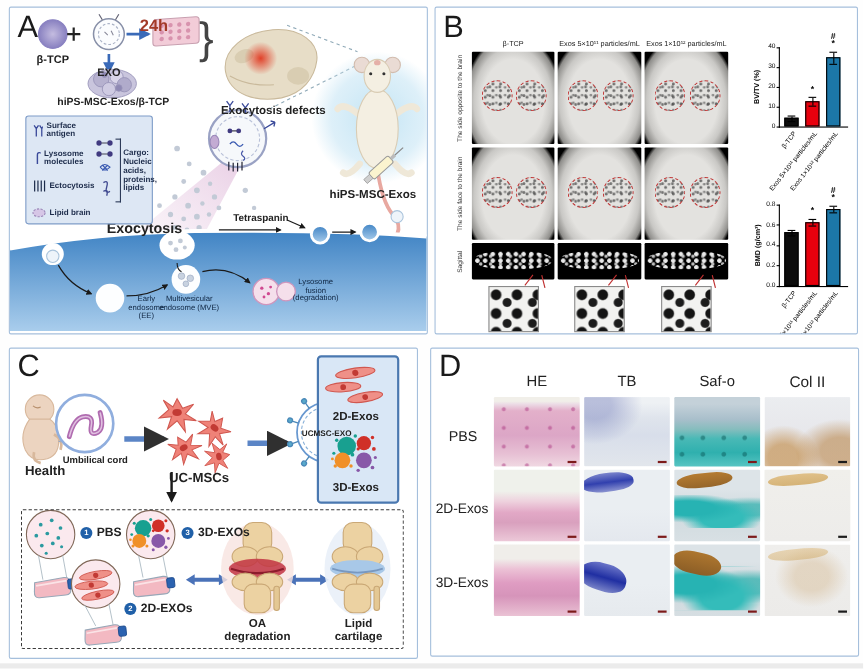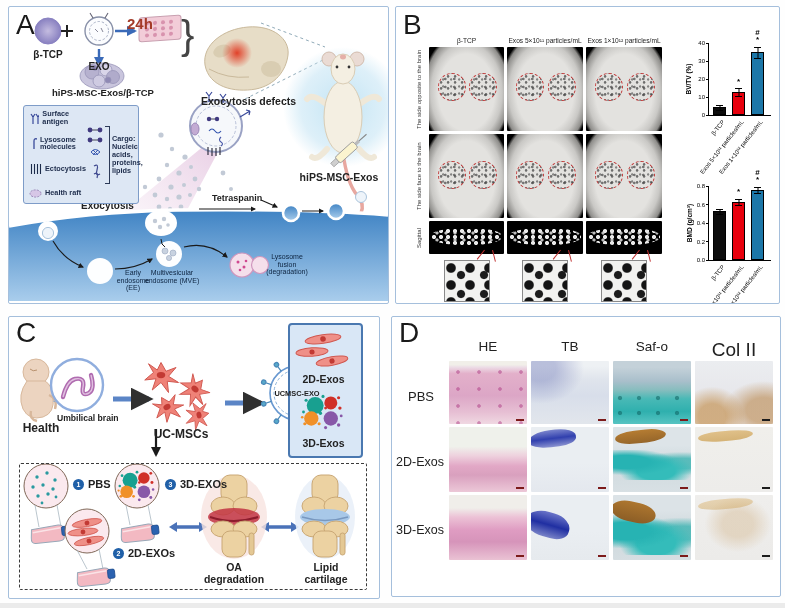--- a/index.html
+++ b/index.html
@@ -277,21 +277,21 @@
     </svg>
 
     <div class="plabel" style="left:7px;top:4px">A</div>
     <div class="lab b ctr" style="left:17px;top:42px;width:44px;font-size:10px">β-TCP</div>
     <div class="lab b ctr" style="left:74px;top:54px;width:32px;font-size:10px">EXO</div>
     <div class="lab b" style="left:118px;top:8px;font-size:15px;color:#a33a28">24h</div>
     <div class="lab" style="left:172px;top:6px;font-size:40px;font-weight:300;color:#444">}</div>
     <div class="lab b ctr" style="left:28px;top:80px;width:132px;font-size:9.5px">hiPS-MSC-Exos/β-TCP</div>
     <div class="lab b" style="left:192px;top:88px;font-size:10.5px">Exocytosis defects</div>
     <div class="lab b ctr" style="left:282px;top:164px;width:96px;font-size:10.5px">hiPS-MSC-Exos</div>
-    <div class="lab b" style="left:72px;top:193px;font-size:10px">Exocytosis</div>
+    <div class="lab b" style="left:88px;top:193px;font-size:13px">Exocytosis</div>
     <div class="lab b" style="left:203px;top:186px;font-size:9px">Tetraspanin</div>
     <div class="lab ctr" style="left:100px;top:262px;width:48px;font-size:7px;line-height:7.5px;color:#0d2440">Early endosome (EE)</div>
     <div class="lab ctr" style="left:134px;top:262px;width:58px;font-size:7px;line-height:7.5px;color:#0d2440">Multivesicular endosome (MVE)</div>
     <div class="lab ctr" style="left:252px;top:246px;width:52px;font-size:7px;line-height:7.5px;color:#0d2440">Lysosome fusion (degradation)</div>
 
     <div class="legend">
       <div class="lg-left">
         <div class="lg-item">
           <svg width="13" height="14">
               <g stroke="#3a4a9a" stroke-width="1.2" fill="none">
@@ -312,21 +312,21 @@
               <g stroke="#1c2b4a" stroke-width="1.1">
                 <path d="M2.5,3 V13 M5.5,3 V13 M8.5,3 V13 M11.5,3 V13"></path>
               </g>
             </svg>
           <span>Ectocytosis</span>
         </div>
         <div class="lg-item">
           <svg width="13" height="14">
               <ellipse cx="6.5" cy="7.5" rx="5.5" ry="3.6" fill="#d6c6e6" stroke="#9a86b8" stroke-dasharray="2,1.2"></ellipse>
             </svg>
-          <span>Health raft</span>
+          <span>Lipid brain</span>
         </div>
       </div>
       <div class="lg-right">
         <svg width="18" height="62">
           <line x1="4" y1="6" x2="14" y2="6" stroke="#445" stroke-width="1"></line>
             <circle cx="4" cy="6" r="2.4" fill="#403a80"></circle>
             <circle cx="14" cy="6" r="2.4" fill="#403a80"></circle>
           <line x1="4" y1="16" x2="14" y2="16" stroke="#445" stroke-width="1"></line>
             <circle cx="4" cy="16" r="2.4" fill="#403a80"></circle>
             <circle cx="14" cy="16" r="2.4" fill="#403a80"></circle>
@@ -660,42 +660,42 @@
       <svg width="67" height="46" style="position:absolute;left:0;top:64px">
         <g transform="translate(33,23) scale(1.3)">
             <use href="#clus"></use>
           </g>
       </svg>
       <div class="lab b ctr" style="left:0;top:112px;width:67px;font-size:10.5px">3D-Exos</div>
     </div>
     <div class="dashbox" style="left:10px;top:146px;width:346px;height:125px"></div>
 
     <div class="lab b ctr" style="left:6px;top:104px;width:52px;font-size:12px">Health</div>
-    <div class="lab b" style="left:48px;top:96px;font-size:8.6px">Umbilical brain</div>
+    <div class="lab b" style="left:48px;top:96px;font-size:8.6px">Umbilical cord</div>
     <div class="lab b ctr" style="left:130px;top:110px;width:84px;font-size:12px">UC-MSCs</div>
     <div class="lab b ctr" style="left:258px;top:72px;width:60px;font-size:7.4px">UCMSC-EXO</div>
 
     <div class="badge" style="left:64px;top:162px">1</div>
     <div class="lab b" style="left:79px;top:161px;font-size:11px">PBS</div>
     <div class="badge" style="left:156px;top:162px">3</div>
     <div class="lab b" style="left:171px;top:161px;font-size:11px">3D-EXOs</div>
     <div class="badge" style="left:104px;top:231px">2</div>
     <div class="lab b" style="left:119px;top:230px;font-size:11px">2D-EXOs</div>
 
     <div class="lab b ctr" style="left:193px;top:245px;width:64px;font-size:10.5px;line-height:11.5px">OA degradation</div>
     <div class="lab b ctr" style="left:288px;top:245px;width:58px;font-size:10.5px;line-height:11.5px">Lipid cartilage</div>
   </div>
 
   <div class="panel" style="left:391px;top:316px;width:388px;height:279px">
     <div class="plabel" style="left:7px;top:2px">D</div>
 
     <div class="lab ctr" style="left:57px;top:22px;width:78px;font-size:13.5px">HE</div>
     <div class="lab ctr" style="left:139px;top:22px;width:78px;font-size:13.5px">TB</div>
     <div class="lab ctr" style="left:221px;top:22px;width:78px;font-size:13.5px">Saf-o</div>
-    <div class="lab ctr" style="left:303px;top:22px;width:78px;font-size:19px">Col II</div>
+    <div class="lab ctr" style="left:303px;top:22px;width:78px;font-size:14px">Col II</div>
 
     <div class="lab ctr" style="left:4px;top:72px;width:50px;font-size:13px">PBS</div>
     <div class="lab ctr" style="left:0;top:138px;width:56px;font-size:12.5px">2D-Exos</div>
     <div class="lab ctr" style="left:0;top:206px;width:56px;font-size:12.5px">3D-Exos</div>
 
     <div class="him d0" style="left:57px;top:44px;width:78px;height:63px">
         <div class="d0s"></div>
         <span class="sb"></span>
       </div>
     <div class="him d1" style="left:139px;top:44px;width:78px;height:63px">

